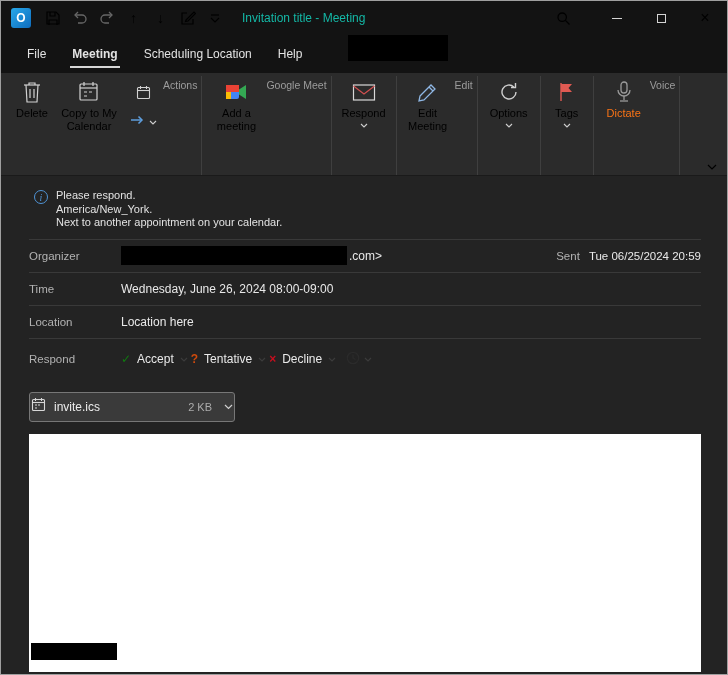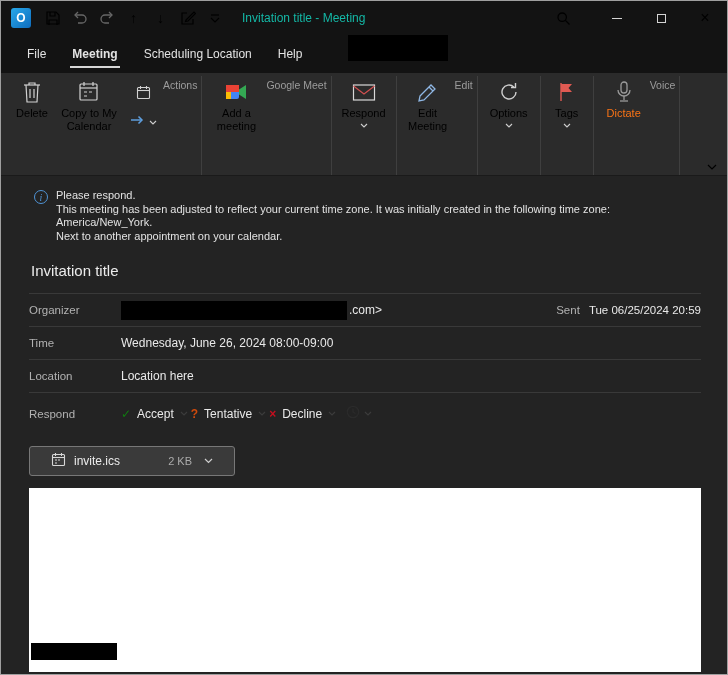--- a/index.html
+++ b/index.html
@@ -68,21 +68,21 @@
   .resp-btn { background:#d8d8d8; border:1px solid #888; color:#1b1b1b; height:26px; display:flex; align-items:center;
               gap:6px; padding:0 9px; font-size:11.5px; border-radius:1px; }
   .rk { font-weight:bold; font-size:12px; line-height:1; }
   .rk.check { color:#107c10; }
   .rk.q { color:#cf4a0c; }
   .rk.x { color:#c50f1f; }
   .dchev { color:#3c3c3c; display:flex; }
   .resp-btn.clockbtn { padding:0 7px; gap:4px; }
 
   .attach { margin:12px 0 0 28px; width:206px; height:30px; background:#3a3a3a; border:1px solid #777; border-radius:3px;
-            display:flex; align-items:center; gap:8px; padding:0 21px; flex:0 0 auto; }
+            display:flex; align-items:center; gap:8px; padding:0 1px; flex:0 0 auto; }
   .attach-name { font-size:12px; color:#ececec; }
   .attach-size { margin-left:auto; font-size:11px; color:#ababab; }
   .attach-chev { color:#cfcfcf; margin-left:4px; display:flex; }
 
   .bodyarea { flex:1; margin:12px 26px 2px 28px; background:#ffffff; position:relative; }
   .body-redact { position:absolute; left:2px; bottom:12px; width:86px; height:17px; background:#000; }
 </style>
 </head>
 <body>
 
@@ -329,27 +329,25 @@
   </div>
 
   <div class="content">
 
     <div class="infoblock">
       <div class="info-icon">
           <span>i</span>
         </div>
       <div class="info-lines">
         <div>Please respond.</div>
-        <div>This meeting has been adjusted to reflect your current time zone. It was initially created in the following time zone:</div>
         <div>America/New_York.</div>
         <div>Next to another appointment on your calendar.</div>
       </div>
     </div>
 
-    <div class="page-title">Invitation title</div>
 
     <div class="rows">
 
       <div class="frow">
         <div class="flabel">Organizer</div>
         <div class="fvalue">
           <span class="redact-email"></span>
           <span>.com&gt;</span>
           <span class="sent">
             <span class="sent-lab">Sent</span>

